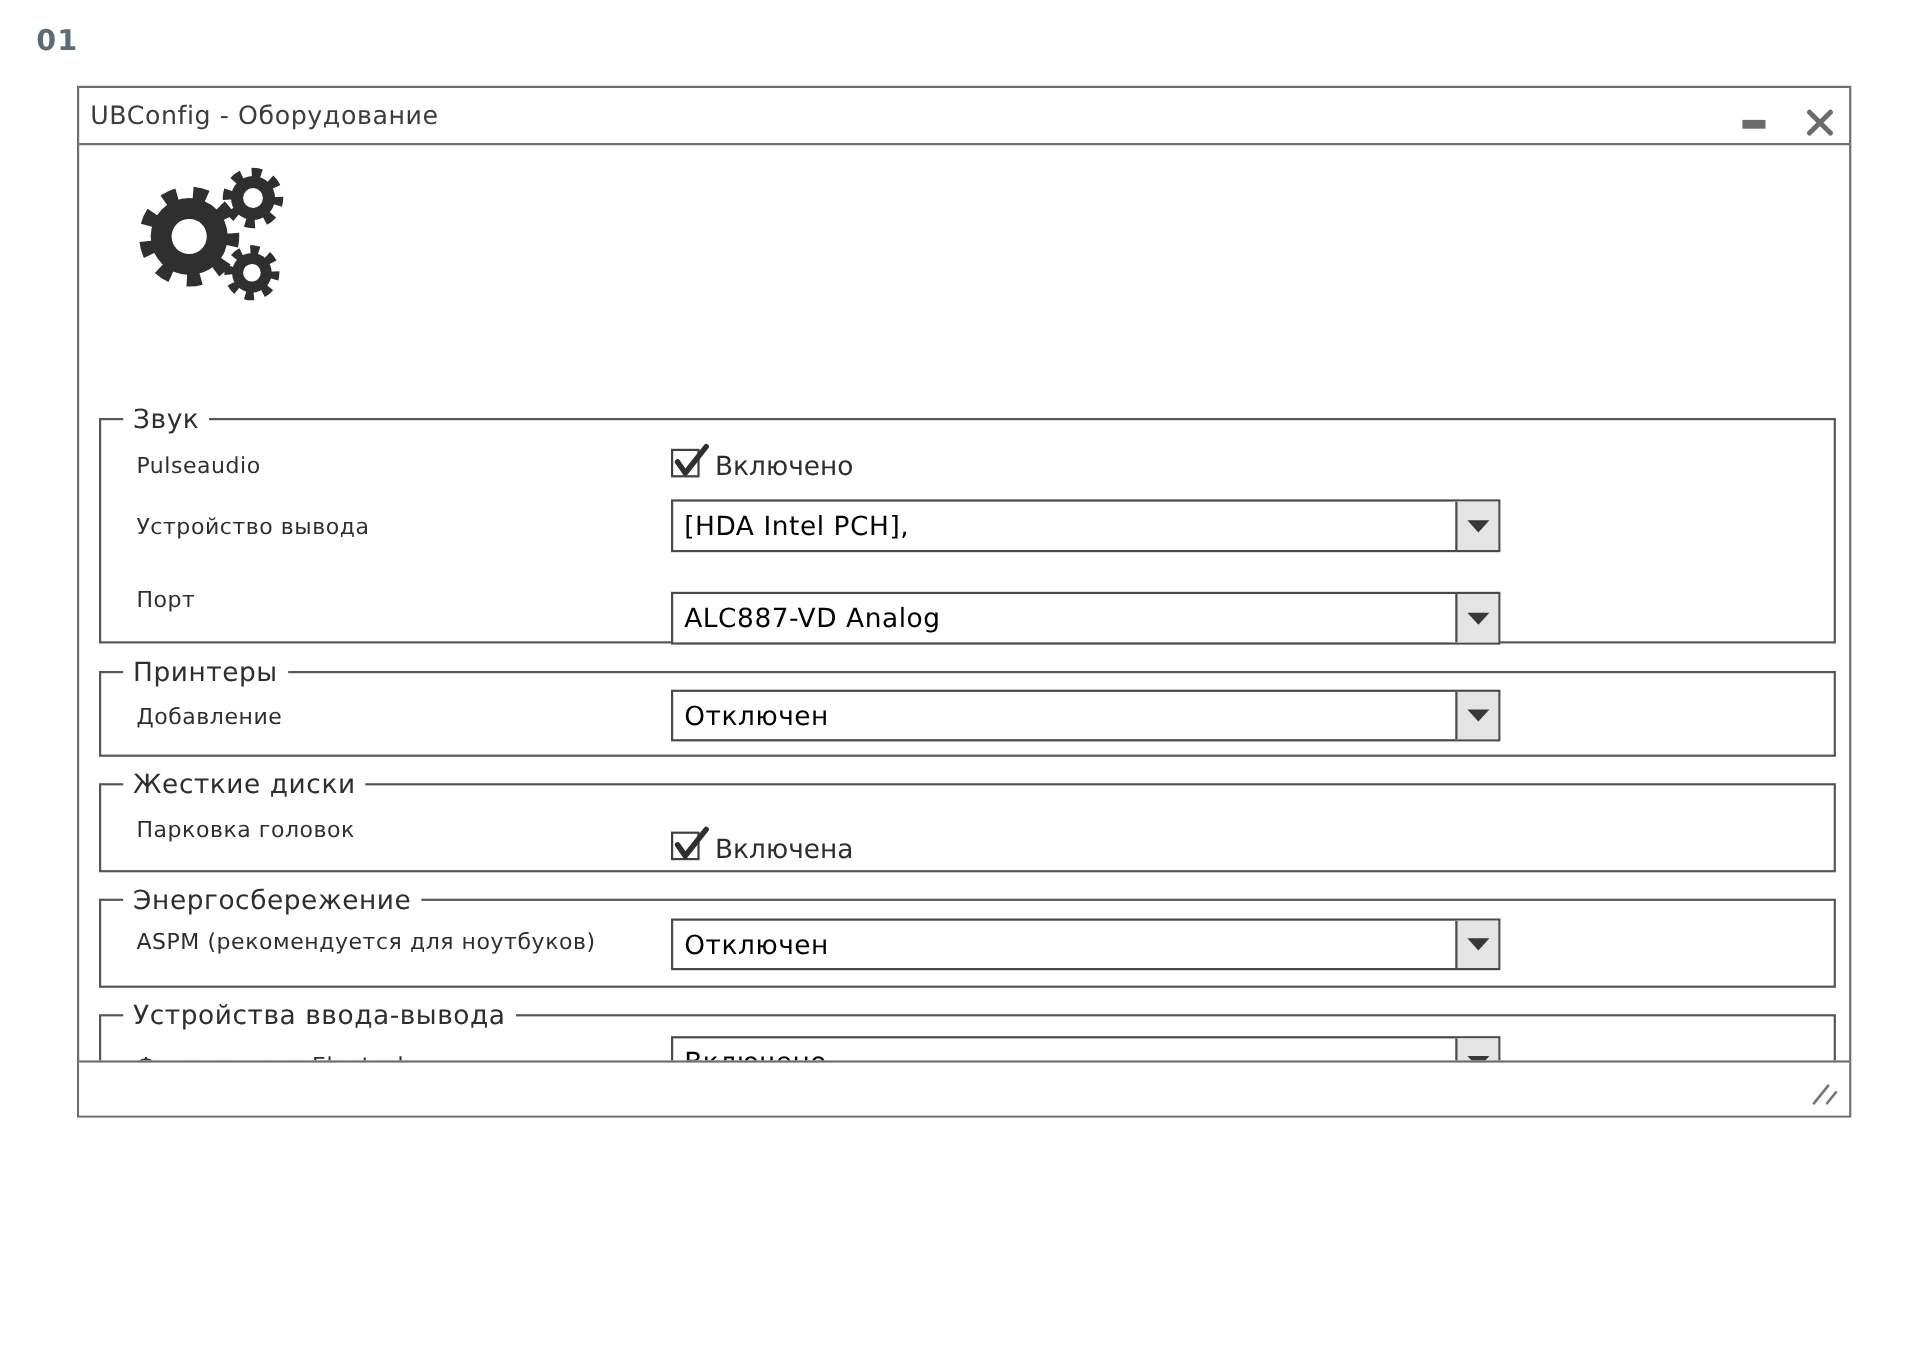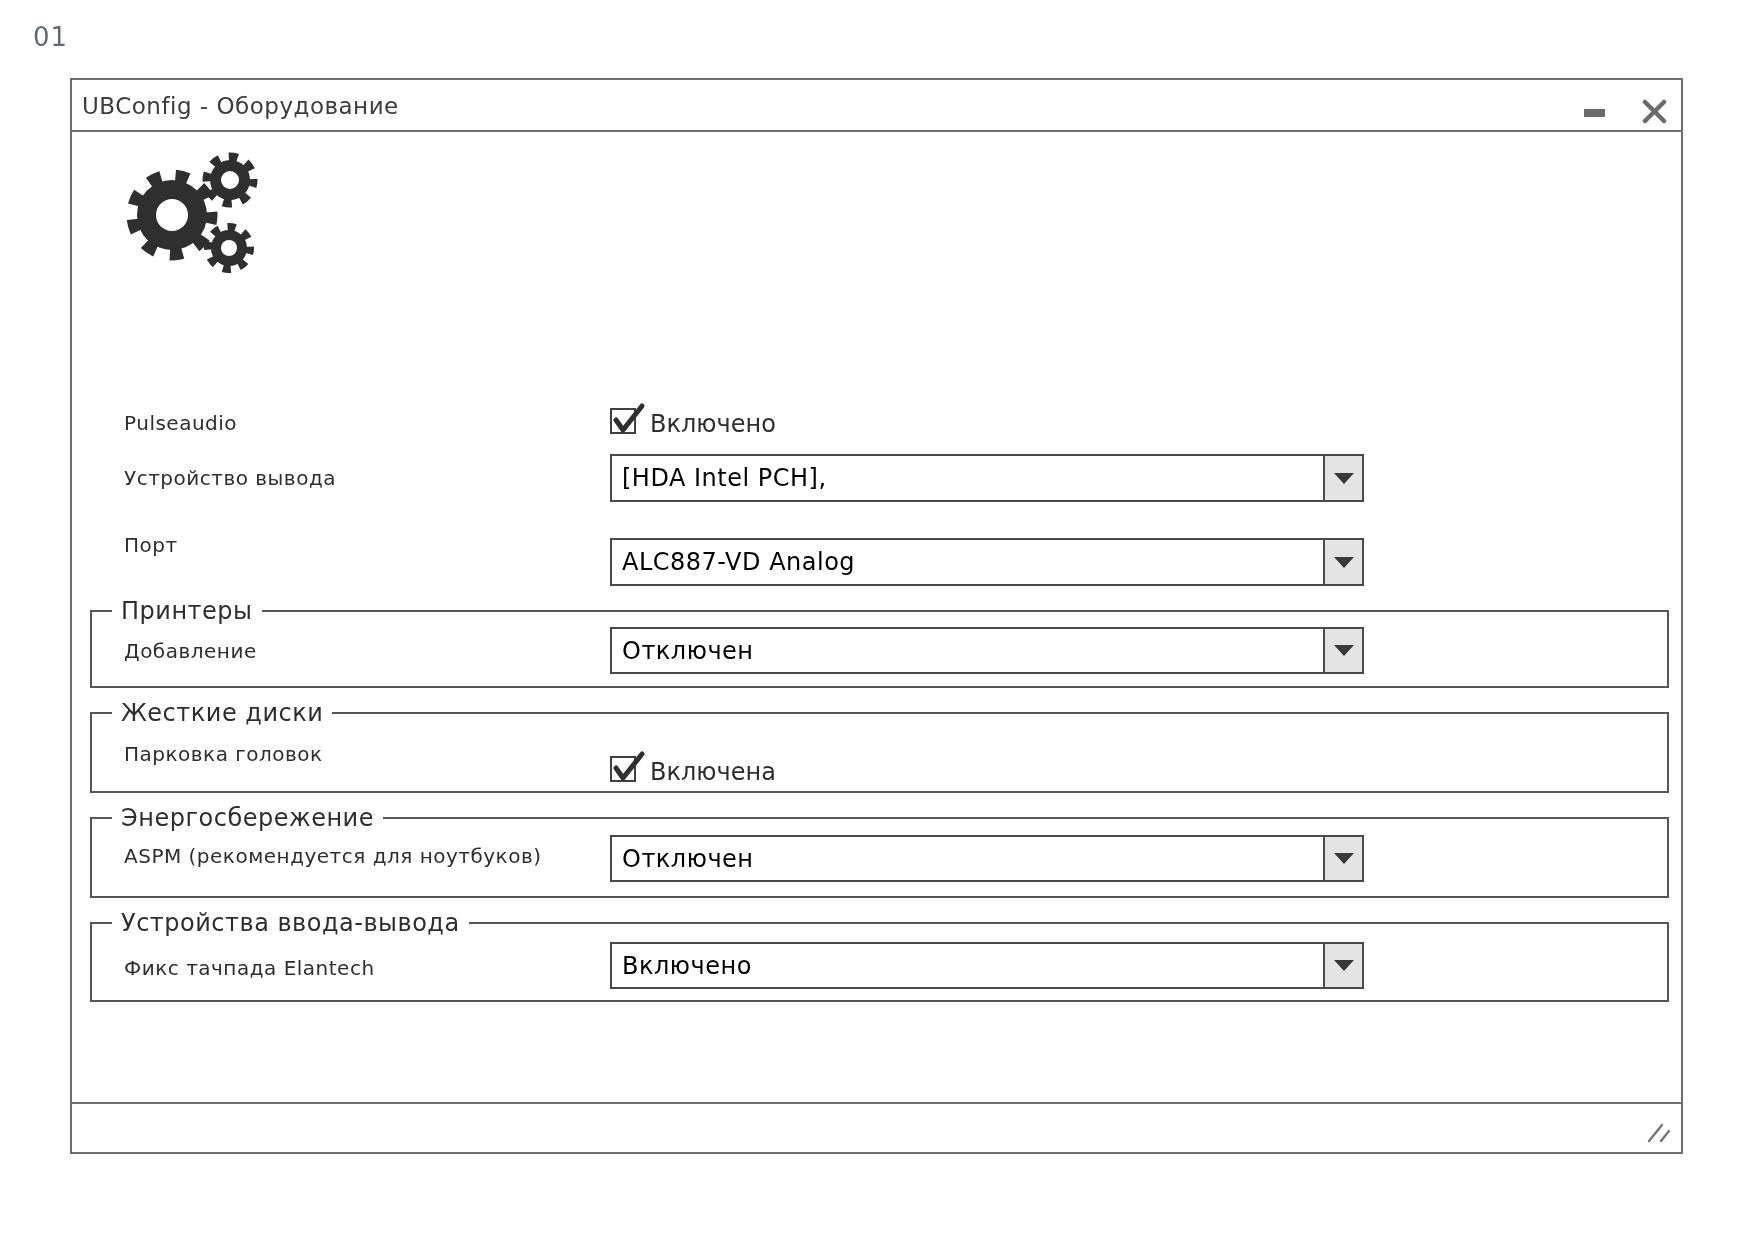--- a/index.html
+++ b/index.html
@@ -1,25 +1,25 @@
 <!DOCTYPE html>
 <html><head>
 <meta charset="utf-8">
 <style>
   * { margin: 0; padding: 0; box-sizing: border-box; }
   html, body { width: 1753px; height: 1240px; background: #ffffff;
     font-family: "DejaVu Sans", sans-serif; color: #2e2e2e; }
 
   .page-number {
     position: absolute; left: 33px; top: 22px;
-    font-size: 26px; font-weight: normal; color: #5d6b79; letter-spacing: 1px;
+    font-size: 26px; font-weight: bold; color: #5d6b79; letter-spacing: 1px;
   }
 
   .window {
-    position: absolute; left: 70px; top: 78px; width: 1613px; height: 1076px;
+    position: absolute; left: 70px; top: 78px; width: 1613px; height: 938px;
     background: #ffffff; border: 2px solid #6e6e6e;
     display: flex; flex-direction: column;
   }
 
   
   .titlebar {
     position: relative; height: 52px; flex: 0 0 52px;
     border-bottom: 2px solid #6e6e6e;
   }
   .titlebar-text {
@@ -134,20 +134,23 @@
       </g>
       <circle cx="46" cy="63" r="35" fill="#2f2f2f"></circle>
       <circle cx="46" cy="63" r="16" fill="#ffffff"></circle>
       <circle cx="104" cy="28" r="20" fill="#2f2f2f"></circle>
       <circle cx="104" cy="28" r="9" fill="#ffffff"></circle>
       <circle cx="103" cy="96" r="18" fill="#2f2f2f"></circle>
       <circle cx="103" cy="96" r="8" fill="#ffffff"></circle>
     </svg>
 
 
+    <div class="group g-sound">
+      <span class="group-legend">Звук</span>
+    </div>
     <div class="row-label" style="top:279px">Pulseaudio</div>
     <div class="checkbox-field" style="top:276px;width:200px;height:30px">
       <span class="checkbox-box"></span>
       <svg class="checkbox-tick" width="38" height="38" viewBox="0 0 38 38">
         <polyline points="7,22 14,32 33,8" fill="none" stroke="#2f2f2f" stroke-width="5" stroke-linecap="round" stroke-linejoin="round"></polyline>
       </svg>
       <span class="checkbox-text">Включено</span>
     </div>
 
     <div class="row-label" style="top:334px">Устройство вывода</div>

